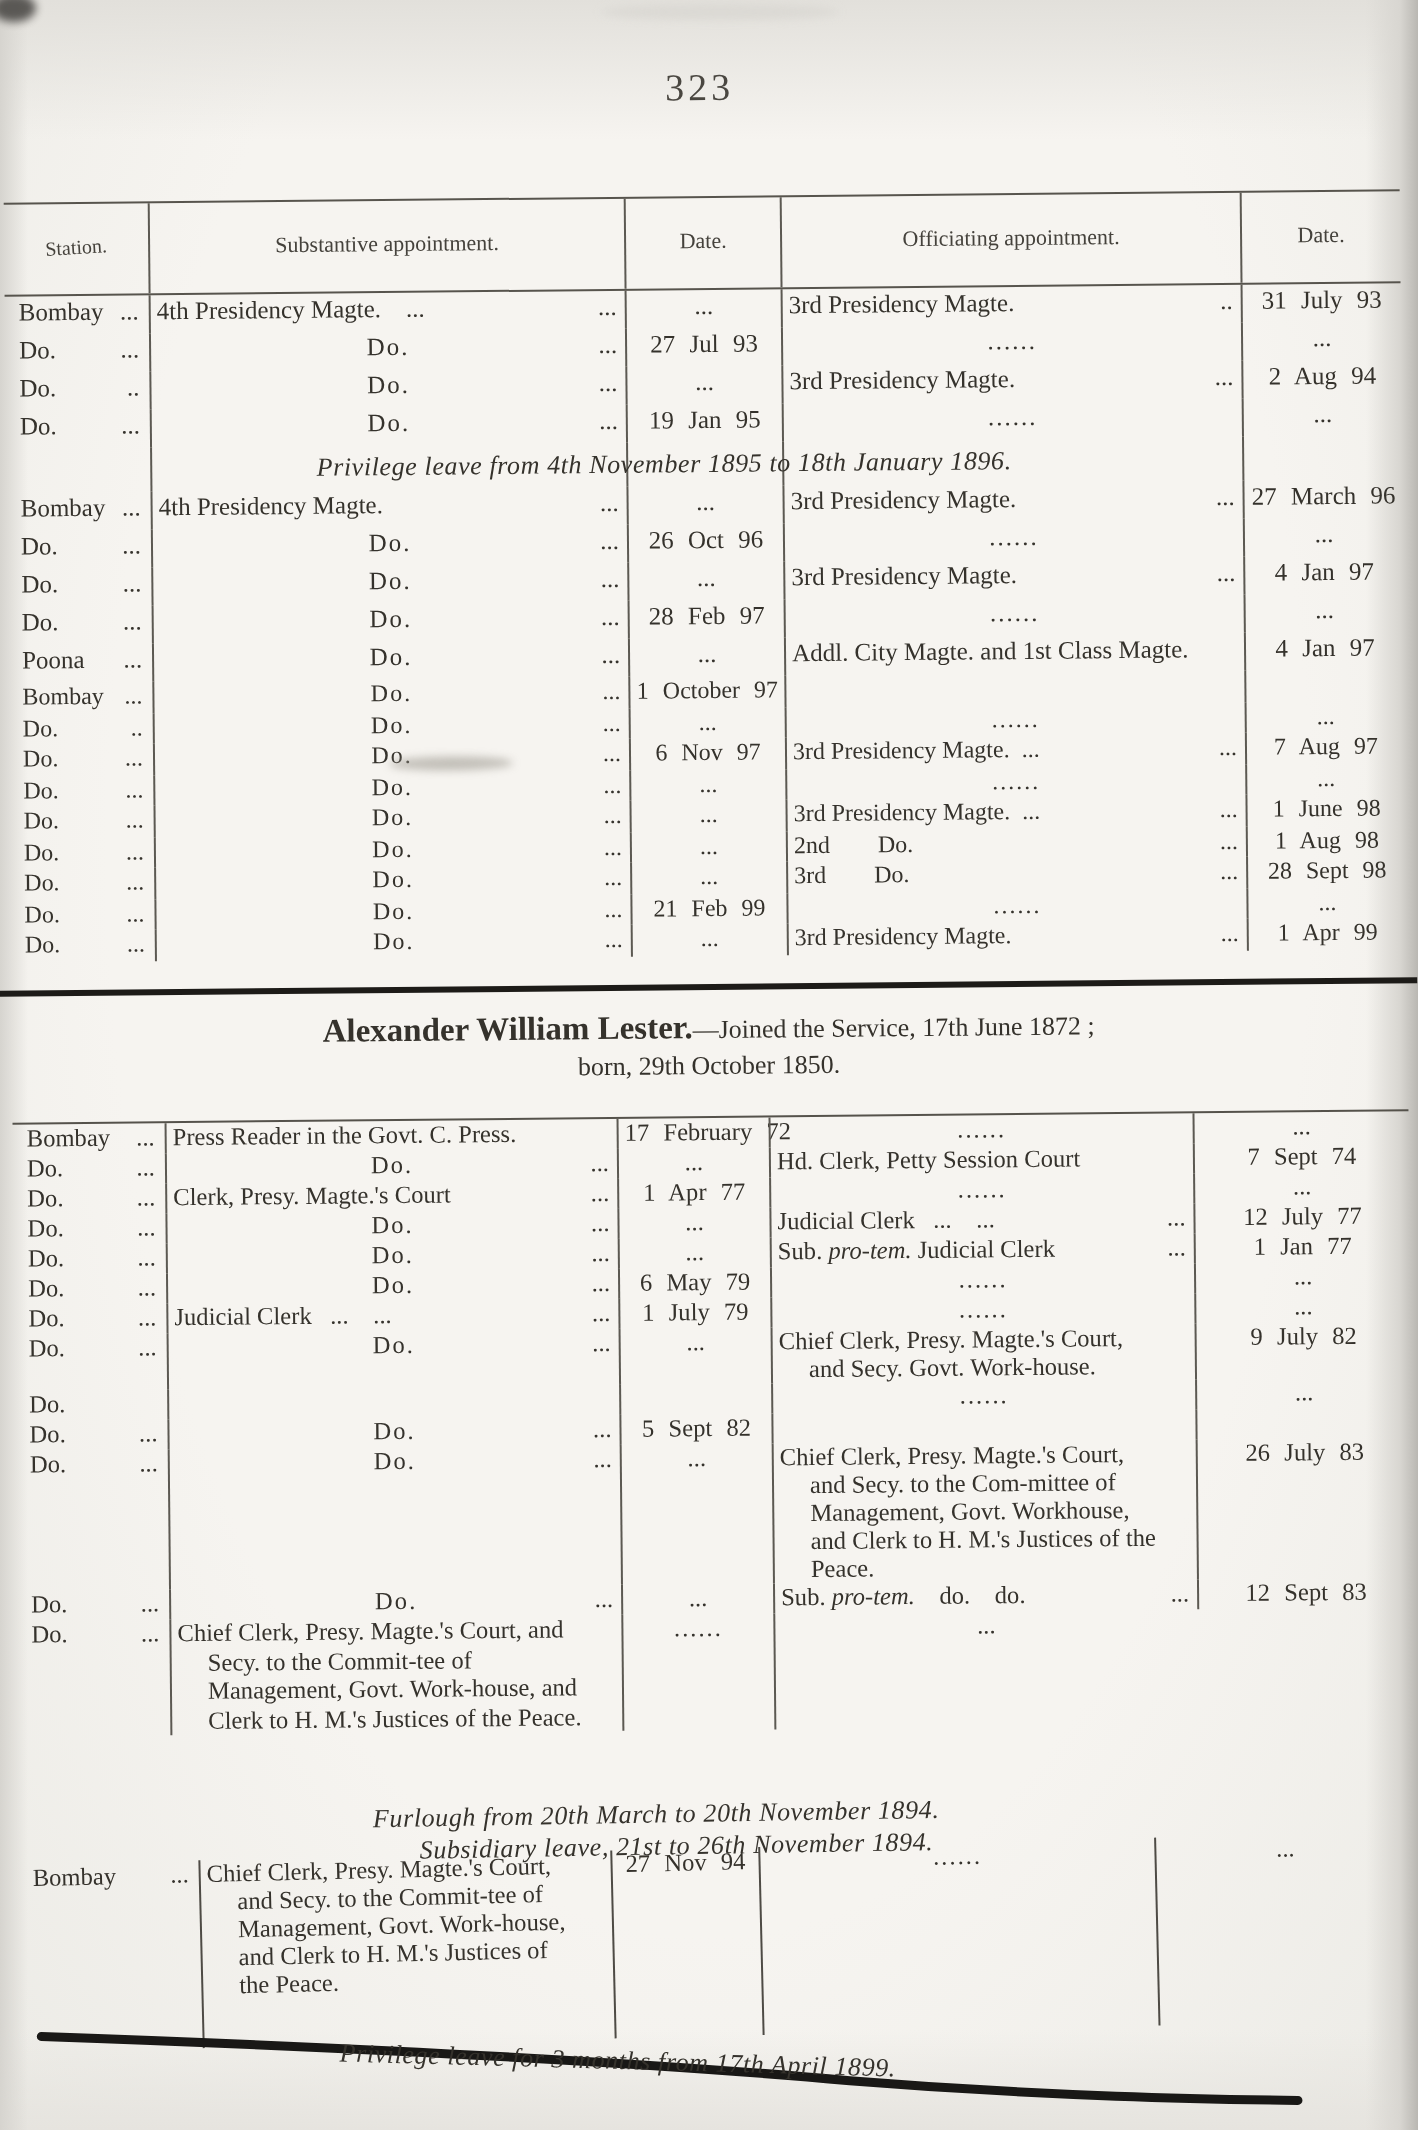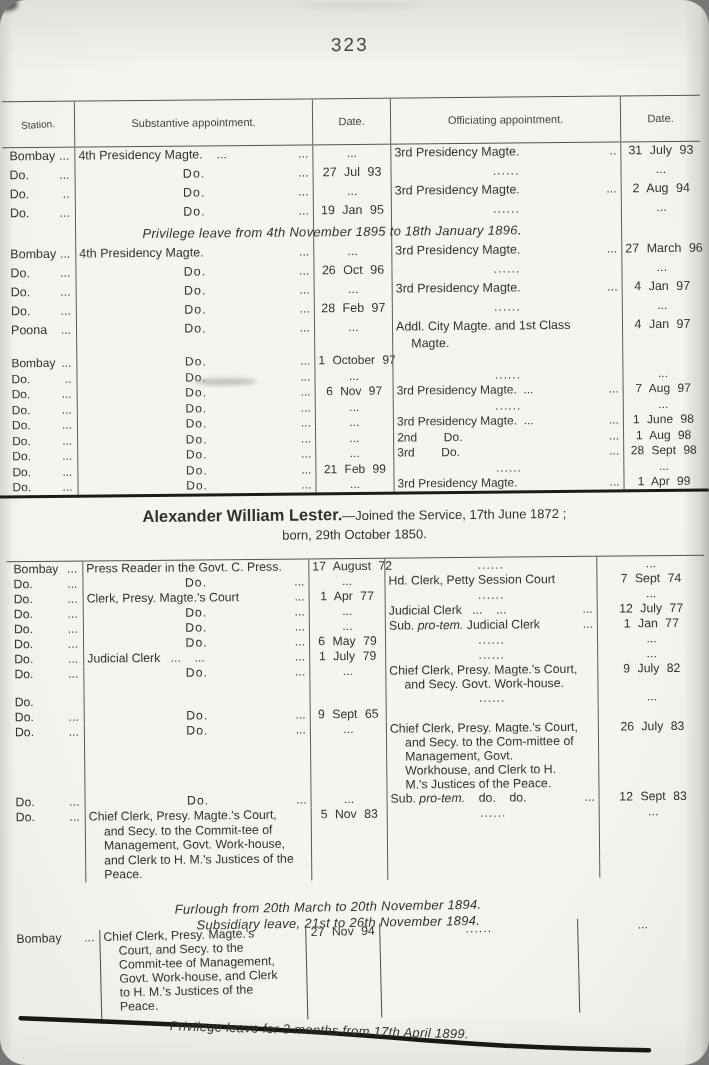--- a/index.html
+++ b/index.html
@@ -1,26 +1,25 @@
 <!DOCTYPE html>
 <html><head>
 <meta charset="utf-8">
 <style>
   html,body{margin:0;padding:0;background:#777;}
   .scan{
     position:relative; width:709px; height:1065px; overflow:hidden;
-    font-family:Liberation Sans, sans-serif; color:#35322c;
+    font-family:Liberation Serif, serif; color:#35322c;
     background:
       linear-gradient(to left, #b9b7b2 0px, #d8d6d1 9px, rgba(216,214,209,0) 26px),
       linear-gradient(to right, #d6d4cf 0px, rgba(214,212,207,0) 14px),
       linear-gradient(to bottom, #e2e0db 0px, rgba(226,224,219,0) 70px),
       linear-gradient(to top, #e6e4df 0px, rgba(230,228,223,0) 50px),
       radial-gradient(ellipse at 50% 40%, #f6f4f0 60%, #ecebe6 100%);
     background-color:#f2f0ec;
-    border-radius:26px;
   }
   .content{position:absolute; inset:0; transform:rotate(-0.55deg);}
   .pageno{position:absolute; top:34px; left:0; right:0; text-align:center;
     font-size:19px; letter-spacing:2px; color:#4a4741;}
   
   .tbl{position:absolute; left:6px; width:698px; font-size:12.5px; line-height:17px;}
   .row{display:grid;}
   .t1 .row{grid-template-columns:72px 238px 78px 230px 80px;}
   .t2 .row{grid-template-columns:76px 226px 76px 212px 108px;}
   .t3 .row{grid-template-columns:90px 206px 74px 198px 130px;}
@@ -419,21 +418,21 @@
     <div class="tbl t2">
   <div class="row">
     <div class="cell st">
             <span class="t">Bombay</span>
             <span class="d c">...</span>
           </div>
     <div class="cell sub">
             <span class="t">Press Reader in the Govt. C. Press.</span>
             <span class="d"></span>
           </div>
-    <div class="cell dt"><span class="t">17 August 72</span></div>
+    <div class="cell dt"><span class="t">17 February 72</span></div>
     <div class="cell off mlo">
             <span class="t c">......</span>
             <span class="d"></span>
           </div>
     <div class="cell dt2"><span class="t c">...</span></div>
   </div>
 
   <div class="row">
     <div class="cell st">
             <span class="t c">Do.</span>
@@ -572,21 +571,21 @@
 
   <div class="row">
     <div class="cell st">
             <span class="t c">Do.</span>
             <span class="d c">...</span>
           </div>
     <div class="cell sub">
             <span class="t c">Do.</span>
             <span class="d c">...</span>
           </div>
-    <div class="cell dt"><span class="t">9 Sept 65</span></div>
+    <div class="cell dt"><span class="t">5 Sept 82</span></div>
     <div class="cell off mlo">
             <span class="t"></span>
             <span class="d"></span>
           </div>
     <div class="cell dt2"><span class="t"></span></div>
   </div>
 
   <div class="row">
     <div class="cell st">
             <span class="t c">Do.</span>
@@ -623,21 +622,20 @@
 
   <div class="row">
     <div class="cell st">
             <span class="t c">Do.</span>
             <span class="d c">...</span>
           </div>
     <div class="cell sub">
             <span class="t">Chief Clerk, Presy. Magte.'s Court, and Secy. to the Commit-tee of Management, Govt. Work-house, and Clerk to H. M.'s Justices of the Peace.</span>
             <span class="d"></span>
           </div>
-    <div class="cell dt"><span class="t">5 Nov 83</span></div>
     <div class="cell off mlo">
             <span class="t c">......</span>
             <span class="d"></span>
           </div>
     <div class="cell dt2"><span class="t c">...</span></div>
   </div>
 </div>
 
     <div class="note furlough">Furlough from 20th March to 20th November 1894.</div>
     <div class="note subsidiary">Subsidiary leave, 21st to 26th November 1894.</div>

